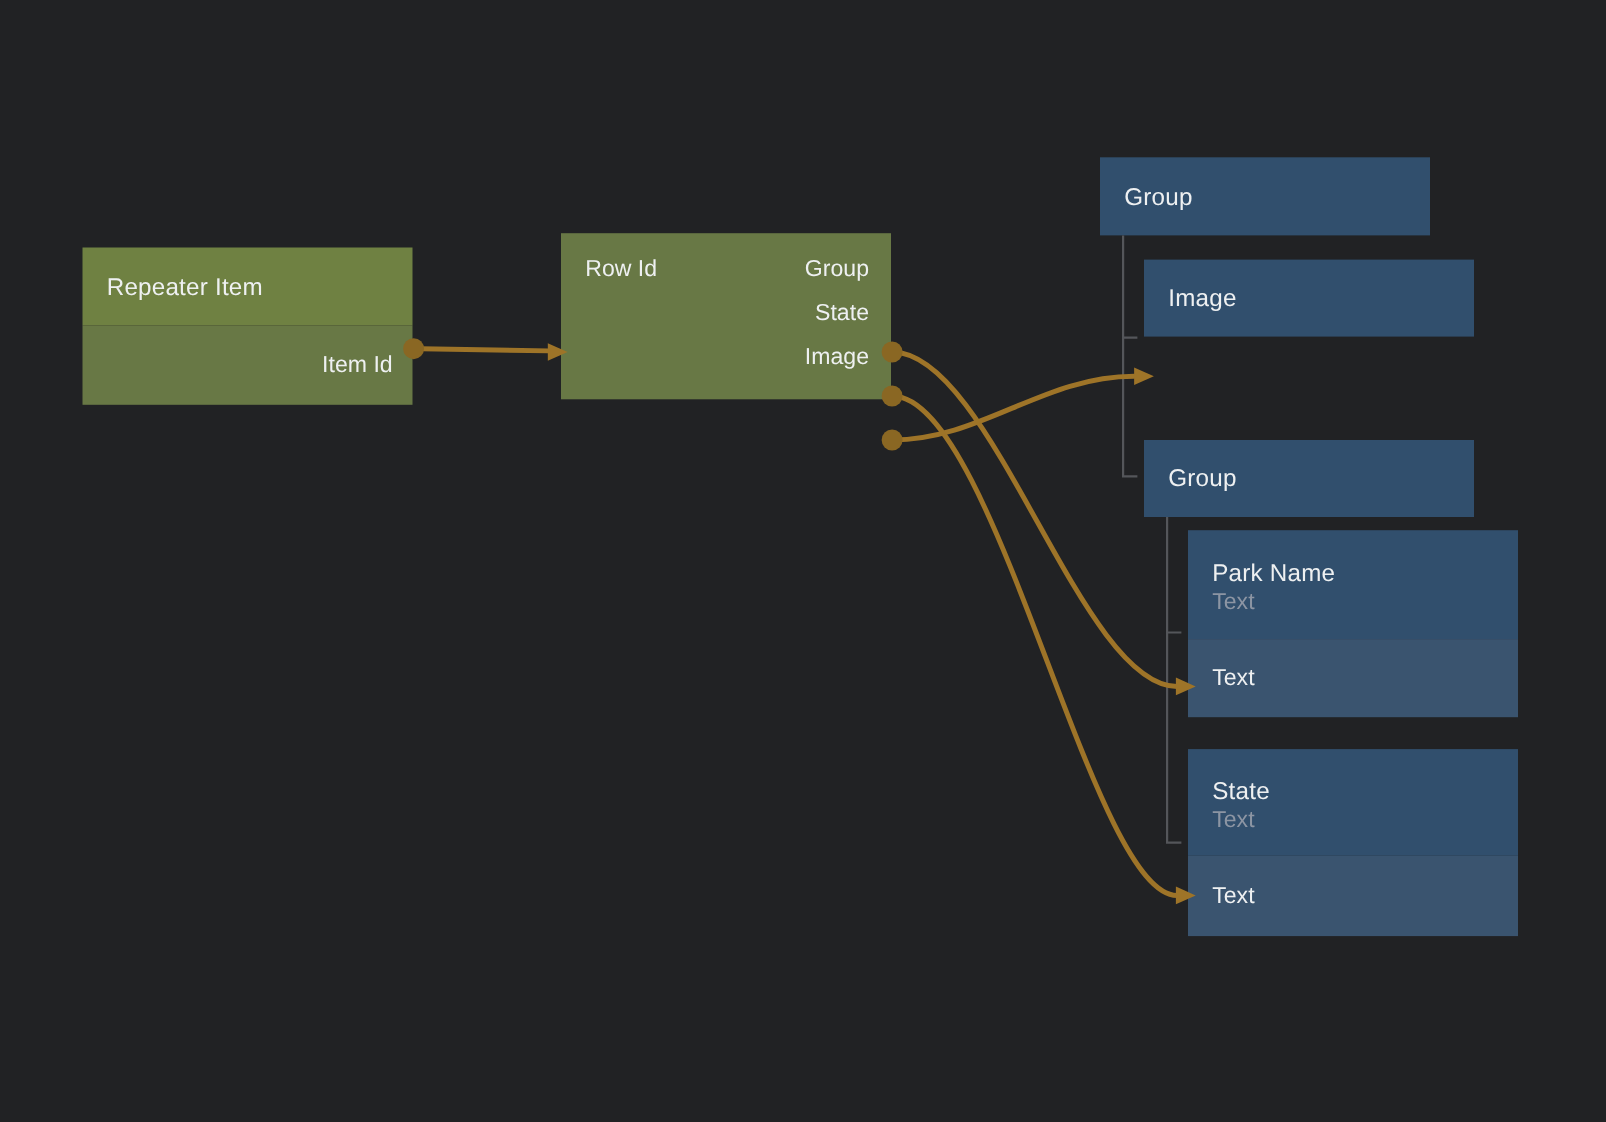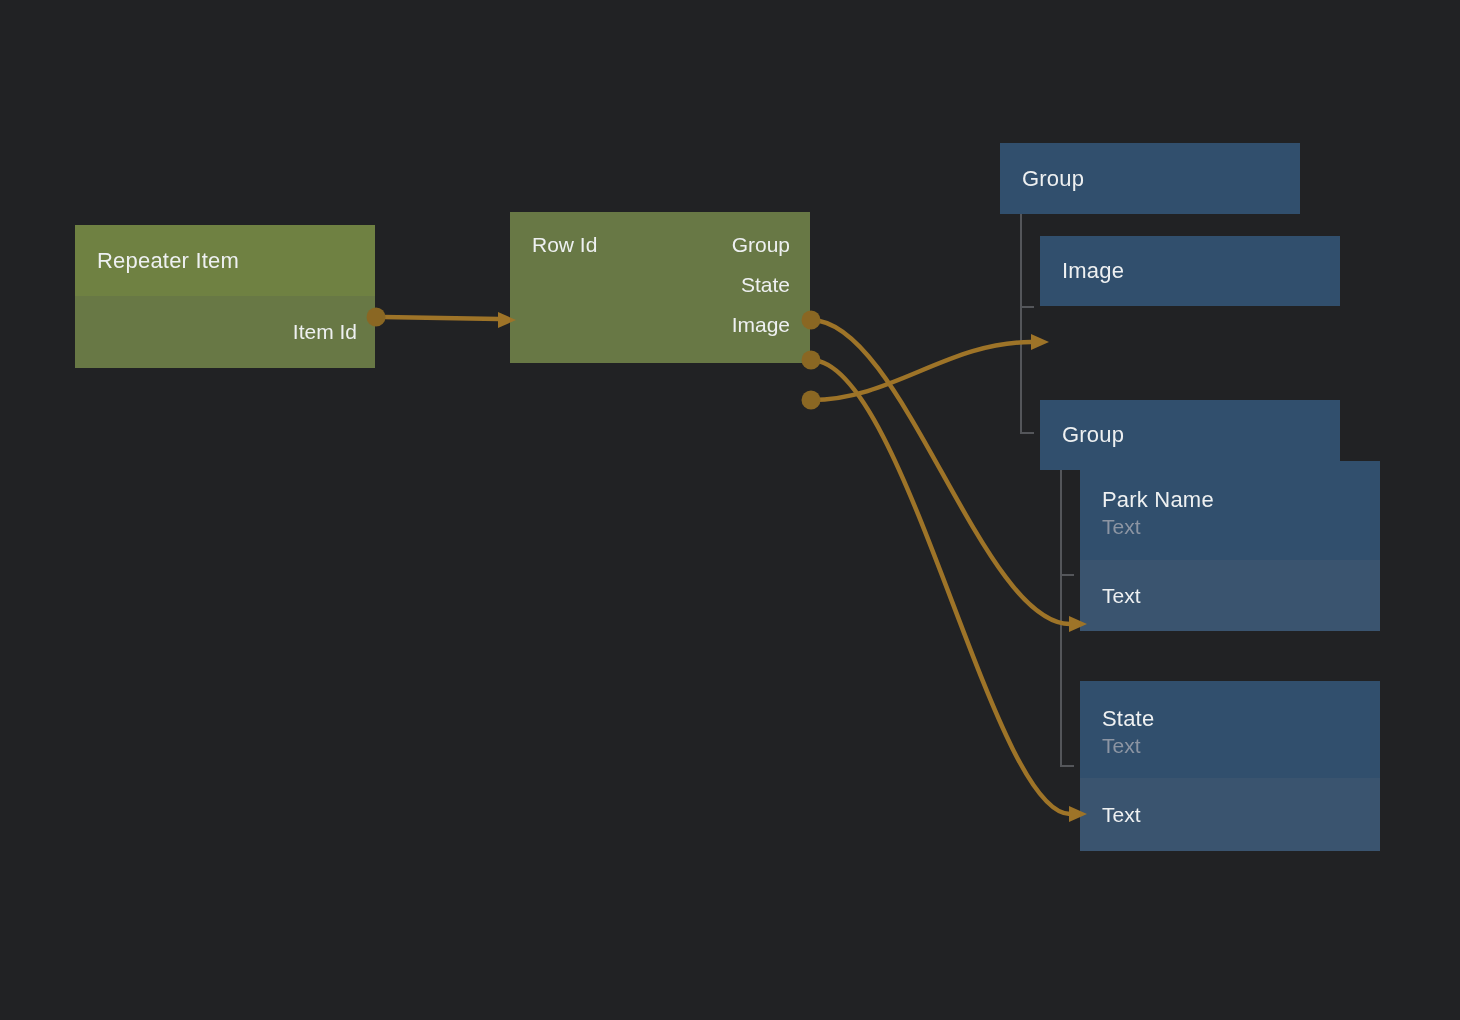--- a/index.html
+++ b/index.html
@@ -82,21 +82,21 @@
   #node-group-top{ left:1000px; top:143px; }
   #node-group-top .node-header{ height:71px; }
 
   #node-image{ left:1040px; top:236px; }
   #node-image .node-header{ height:70px; }
   #node-image .port-row{ height:72px; }
 
   #node-group-inner{ left:1040px; top:400px; }
   #node-group-inner .node-header{ height:70px; }
 
-  #node-park-name{ left:1080px; top:461px; }
+  #node-park-name{ left:1080px; top:482px; }
   #node-park-name .node-header{ height:99px; flex-direction:column; align-items:flex-start; justify-content:center; padding-top:4px; }
   #node-park-name .node-subtitle{ margin-top:2px; }
   #node-park-name .port-row{ height:71px; }
 
   #node-state{ left:1080px; top:681px; }
   #node-state .node-header{ height:97px; flex-direction:column; align-items:flex-start; justify-content:center; padding-top:4px; }
   #node-state .node-subtitle{ margin-top:2px; }
   #node-state .port-row{ height:73px; }
 
   

